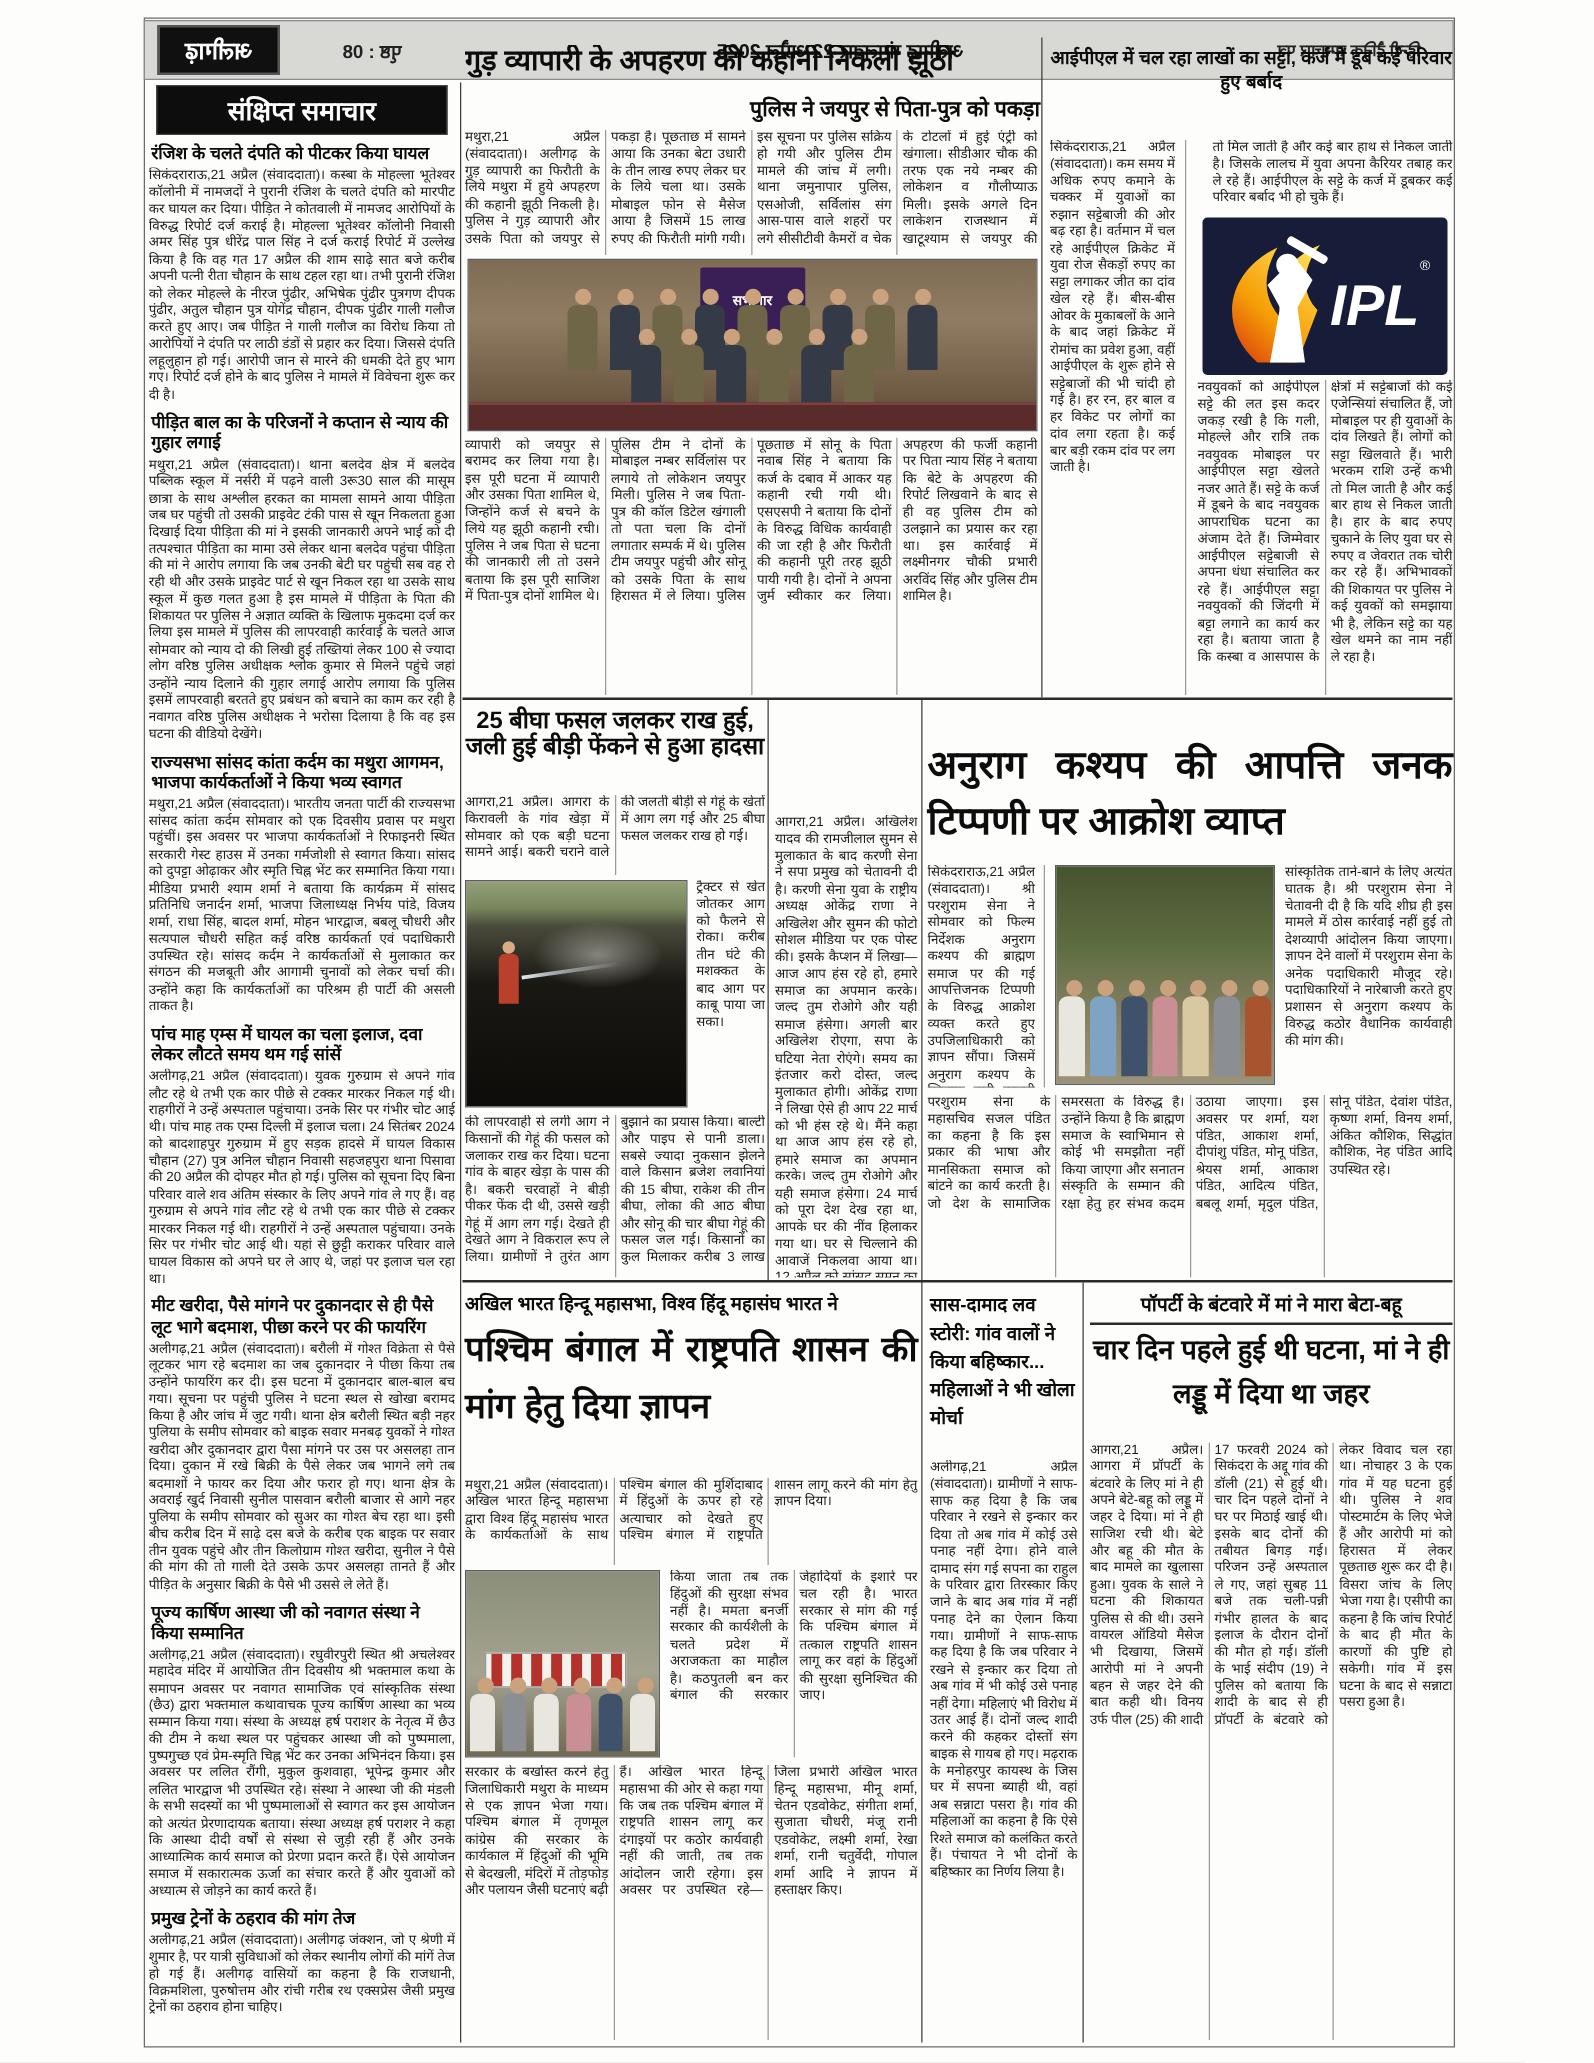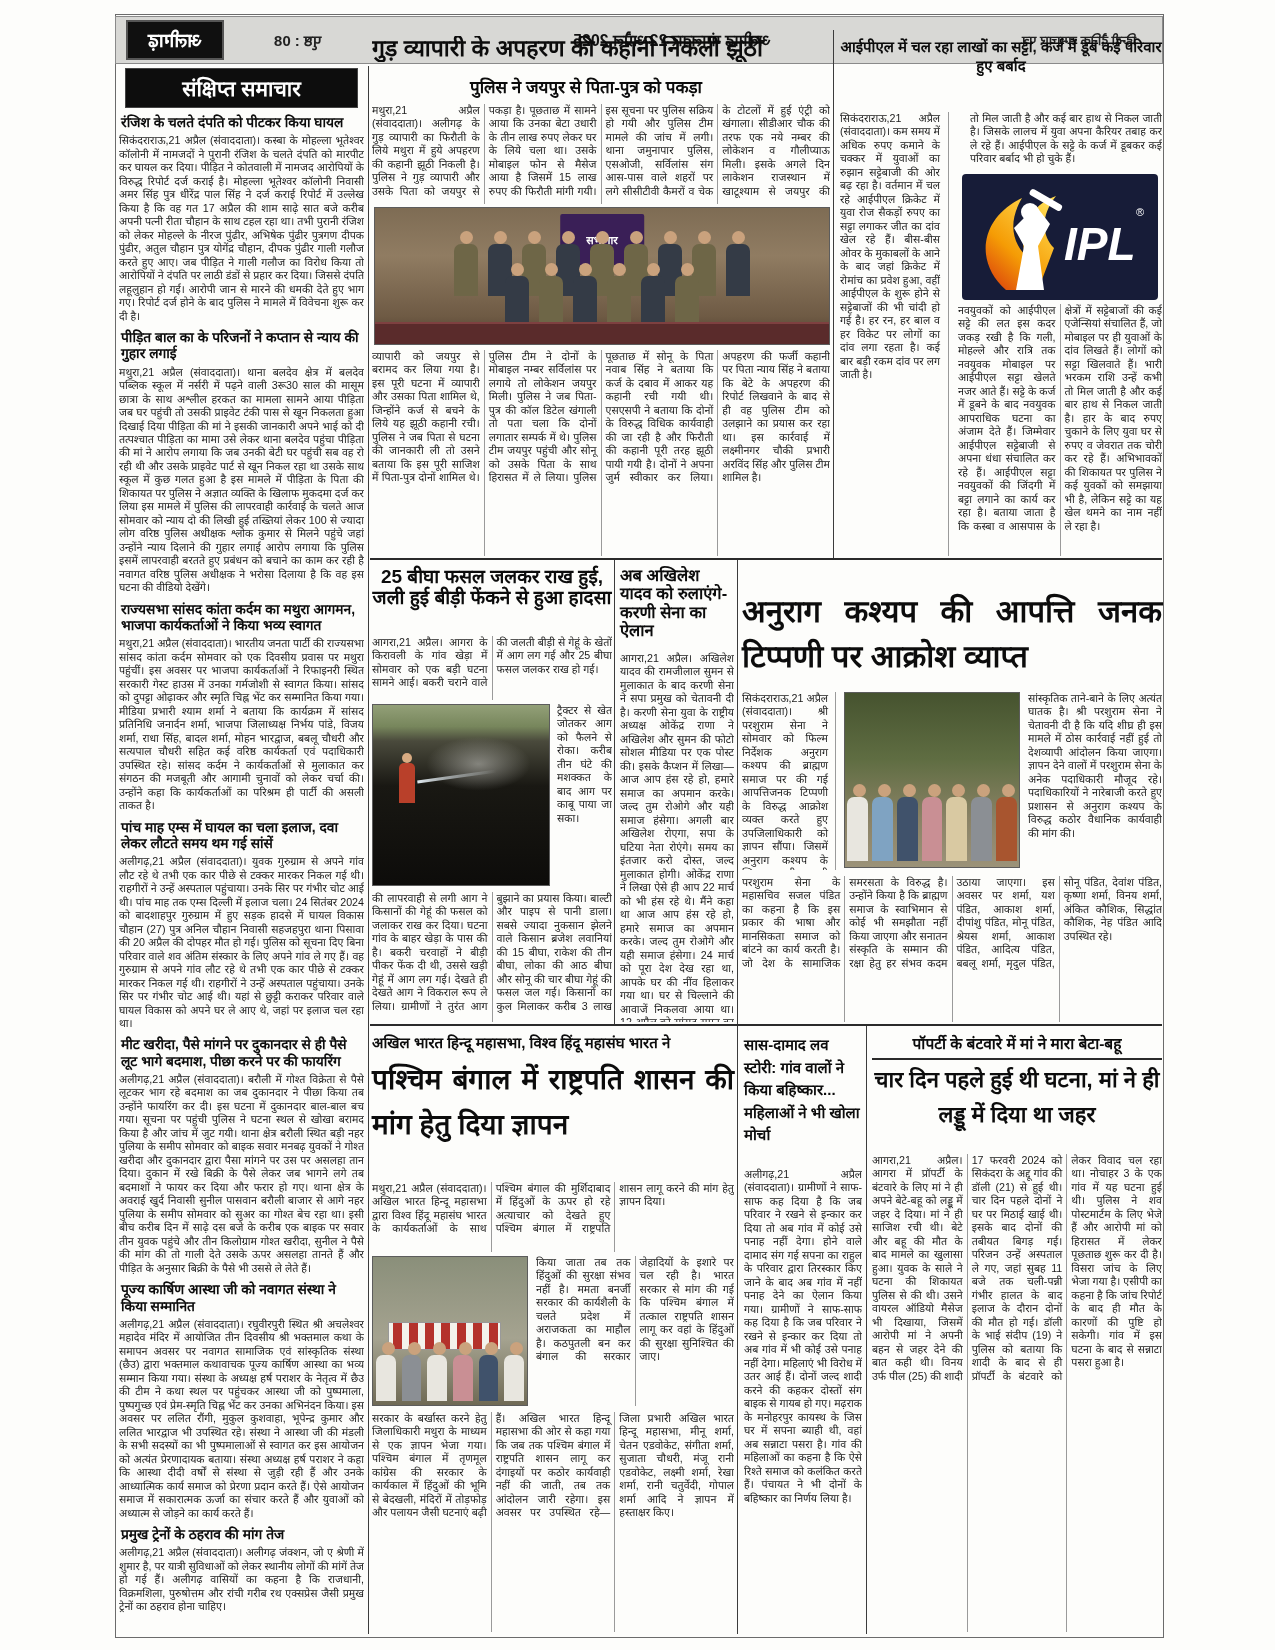--- a/index.html
+++ b/index.html
@@ -120,21 +120,21 @@
       <h3 class="hl">पूज्य कार्षिण आस्था जी को नवागत संस्था ने किया सम्मानित</h3>
       <p class="body-txt">अलीगढ़,21 अप्रैल (संवाददाता)। रघुवीरपुरी स्थित श्री अचलेश्वर महादेव मंदिर में आयोजित तीन दिवसीय श्री भक्तमाल कथा के समापन अवसर पर नवागत सामाजिक एवं सांस्कृतिक संस्था (छैउ) द्वारा भक्तमाल कथावाचक पूज्य कार्षिण आस्था का भव्य सम्मान किया गया। संस्था के अध्यक्ष हर्ष पराशर के नेतृत्व में छैउ की टीम ने कथा स्थल पर पहुंचकर आस्था जी को पुष्पमाला, पुष्पगुच्छ एवं प्रेम-स्मृति चिह्न भेंट कर उनका अभिनंदन किया। इस अवसर पर ललित रौंगी, मुकुल कुशवाहा, भूपेन्द्र कुमार और ललित भारद्वाज भी उपस्थित रहे। संस्था ने आस्था जी की मंडली के सभी सदस्यों का भी पुष्पमालाओं से स्वागत कर इस आयोजन को अत्यंत प्रेरणादायक बताया। संस्था अध्यक्ष हर्ष पराशर ने कहा कि आस्था दीदी वर्षों से संस्था से जुड़ी रही हैं और उनके आध्यात्मिक कार्य समाज को प्रेरणा प्रदान करते हैं। ऐसे आयोजन समाज में सकारात्मक ऊर्जा का संचार करते हैं और युवाओं को अध्यात्म से जोड़ने का कार्य करते हैं।</p>
     </div>
     <div class="brief">
       <h3 class="hl">प्रमुख ट्रेनों के ठहराव की मांग तेज</h3>
       <p class="body-txt">अलीगढ़,21 अप्रैल (संवाददाता)। अलीगढ़ जंक्शन, जो ए श्रेणी में शुमार है, पर यात्री सुविधाओं को लेकर स्थानीय लोगों की मांगें तेज हो गई हैं। अलीगढ़ वासियों का कहना है कि राजधानी, विक्रमशिला, पुरुषोत्तम और रांची गरीब रथ एक्सप्रेस जैसी प्रमुख ट्रेनों का ठहराव होना चाहिए।</p>
     </div>
   </div>
 
   <div class="abs hl" style="left:372px;top:36px;width:460px;font-size:23px;white-space:nowrap;overflow:hidden;">गुड़ व्यापारी के अपहरण की कहानी निकली झूठी</div>
-  <div class="abs hl" style="left:470px;top:78px;width:362px;font-size:17px;text-align:left;">पुलिस ने जयपुर से पिता-पुत्र को पकड़ा</div>
+  <div class="abs hl" style="left:470px;top:78px;width:362px;font-size:17px;text-align:right;">पुलिस ने जयपुर से पिता-पुत्र को पकड़ा</div>
   <div class="abs body-txt cols4" style="left:372px;top:104px;width:458px;height:100px;">मथुरा,21 अप्रैल (संवाददाता)। अलीगढ़ के गुड़ व्यापारी का फिरौती के लिये मथुरा में हुये अपहरण की कहानी झूठी निकली है। पुलिस ने गुड़ व्यापारी और उसके पिता को जयपुर से पकड़ा है। पूछताछ में सामने आया कि उनका बेटा उधारी के तीन लाख रुपए लेकर घर के लिये चला था। उसके मोबाइल फोन से मैसेज आया है जिसमें 15 लाख रुपए की फिरौती मांगी गयी। इस सूचना पर पुलिस सक्रिय हो गयी और पुलिस टीम मामले की जांच में लगी। थाना जमुनापार पुलिस, एसओजी, सर्विलांस संग आस-पास वाले शहरों पर लगे सीसीटीवी कैमरों व चेक के टोटलों में हुई एंट्री को खंगाला। सीडीआर चौक की तरफ एक नये नम्बर की लोकेशन व गौलीप्याऊ मिली। इसके अगले दिन लाकेशन राजस्थान में खाटूश्याम से जयपुर की तरफ मिली। उसके ऊपर 05 लाख रुपए का कर्जा था। उसने 3 रुपए प्रति सैंकड़ा की ब्याज पर गांव के किसानों से 04 लाख रुपए और 10 रुपए प्रति सैंकड़ा की ब्याज पर प्रेमी से 01 लाख रुपए उधार ले रखे थे।</div>
 
   <div class="abs photo photo1" style="left:374px;top:207px;width:456px;height:138px;">
     <div class="p1-banner">
       <span>सभागार</span>
     </div>
     <div class="p1-row" style="top:36px;">
       <div class="person khaki"></div>
         <div class="person dark"></div>
         <div class="person khaki"></div>
@@ -189,21 +189,20 @@
   <div class="abs" style="left:372px;top:704px;width:240px;height:182px;display:flex;gap:7px;">
     <div class="photo photo2" style="width:178px;height:182px;">
       <div class="smoke"></div>
       <div class="fireman"></div>
       <div class="hose"></div>
     </div>
     <div class="body-txt" style="flex:1;">ट्रैक्टर से खेत जोतकर आग को फैलने से रोका। करीब तीन घंटे की मशक्कत के बाद आग पर काबू पाया जा सका।</div>
   </div>
   <div class="abs body-txt cols2" style="left:372px;top:892px;width:240px;height:130px;">की लापरवाही से लगी आग ने किसानों की गेहूं की फसल को जलाकर राख कर दिया। घटना गांव के बाहर खेड़ा के पास की है। बकरी चरवाहों ने बीड़ी पीकर फेंक दी थी, उससे खड़ी गेहूं में आग लग गई। देखते ही देखते आग ने विकराल रूप ले लिया। ग्रामीणों ने तुरंत आग बुझाने का प्रयास किया। बाल्टी और पाइप से पानी डाला। सबसे ज्यादा नुकसान झेलने वाले किसान ब्रजेश लवानियां की 15 बीघा, राकेश की तीन बीघा, लोका की आठ बीघा और सोनू की चार बीघा गेहूं की फसल जल गई। किसानों का कुल मिलाकर करीब 3 लाख रुपए का नुकसान हुआ है। प्रत्यक्षदर्शियों के मुताबिक खेतों में आग की लपटें देखीं तो तुरंत सूचना दी। हालांकि आग इतनी तेजी से फैली कि उस पर काबू पाना मुश्किल हो गया। किसानों ने प्रशासन से मुआवजे की मांग की है।</div>
 
-  <div class="abs hl" style="left:620px;top:566px;width:114px;font-size:16.5px;">अब अखिलेश यादव को रुलाएंगे-करणी सेना का ऐलान</div>
   <div class="abs body-txt" style="left:620px;top:652px;width:114px;height:370px;">आगरा,21 अप्रैल। अखिलेश यादव की रामजीलाल सुमन से मुलाकात के बाद करणी सेना ने सपा प्रमुख को चेतावनी दी है। करणी सेना युवा के राष्ट्रीय अध्यक्ष ओकेंद्र राणा ने अखिलेश और सुमन की फोटो सोशल मीडिया पर एक पोस्ट की। इसके कैप्शन में लिखा— आज आप हंस रहे हो, हमारे समाज का अपमान करके। जल्द तुम रोओगे और यही समाज हंसेगा। अगली बार अखिलेश रोएगा, सपा के घटिया नेता रोएंगे। समय का इंतजार करो दोस्त, जल्द मुलाकात होगी। ओकेंद्र राणा ने लिखा ऐसे ही आप 22 मार्च को भी हंस रहे थे। मैंने कहा था आज आप हंस रहे हो, हमारे समाज का अपमान करके। जल्द तुम रोओगे और यही समाज हंसेगा। 24 मार्च को पूरा देश देख रहा था, आपके घर की नींव हिलाकर गया था। घर से चिल्लाने की आवाजें निकलवा आया था। 12 अप्रैल को सांसद सुमन का घर भारत-पाकिस्तान बंटवारे जैसा बनवाकर गया था। तुम सरकार से फिर पुलिस सिक्योरिटी की गुहार करोगे। राष्ट्रपति जी को पत्र लिखकर फिर तुम रोओगे सुमन।</div>
 
   <div class="abs hl" style="left:742px;top:590px;width:420px;font-size:31px;text-align:justify;line-height:1.45;">अनुराग कश्यप की आपत्ति जनक टिप्पणी पर आक्रोश व्याप्त</div>
   <div class="abs" style="left:742px;top:692px;width:420px;height:178px;display:flex;gap:8px;">
     <div class="body-txt" style="width:86px;border-right:1px solid #9a9a9a;padding-right:7px;">सिकंदराराऊ,21 अप्रैल (संवाददाता)। श्री परशुराम सेना ने सोमवार को फिल्म निर्देशक अनुराग कश्यप की ब्राह्मण समाज पर की गई आपत्तिजनक टिप्पणी के विरुद्ध आक्रोश व्यक्त करते हुए उपजिलाधिकारी को ज्ञापन सौंपा। जिसमें अनुराग कश्यप के खिलाफ कड़ी कानूनी कार्यवाही की मांग की गई।</div>
     <div class="photo photo3" style="width:176px;height:176px;">
       <div class="p3-row">
         <div class="person s1"></div>
           <div class="person s2"></div>
           <div class="person s5"></div>

